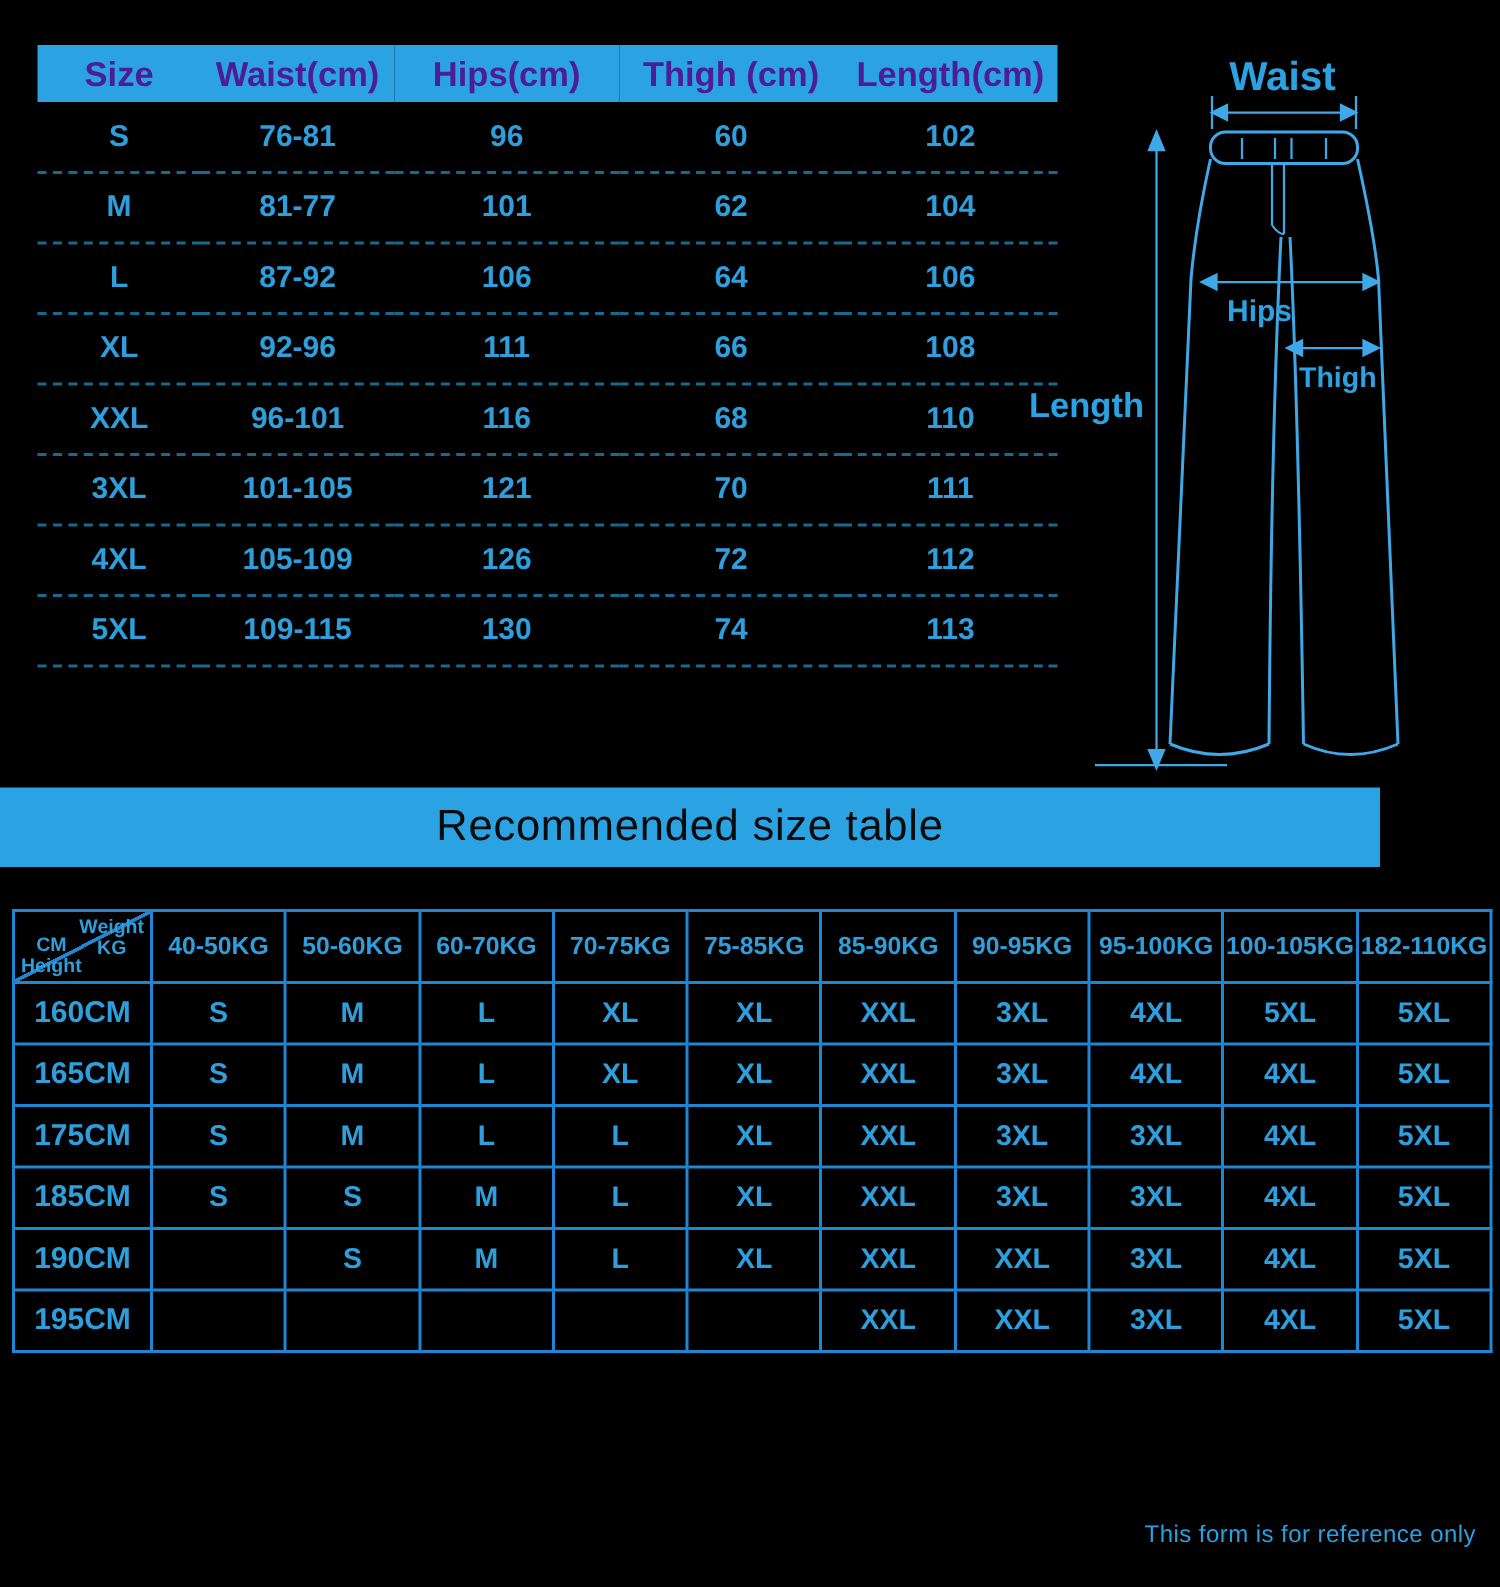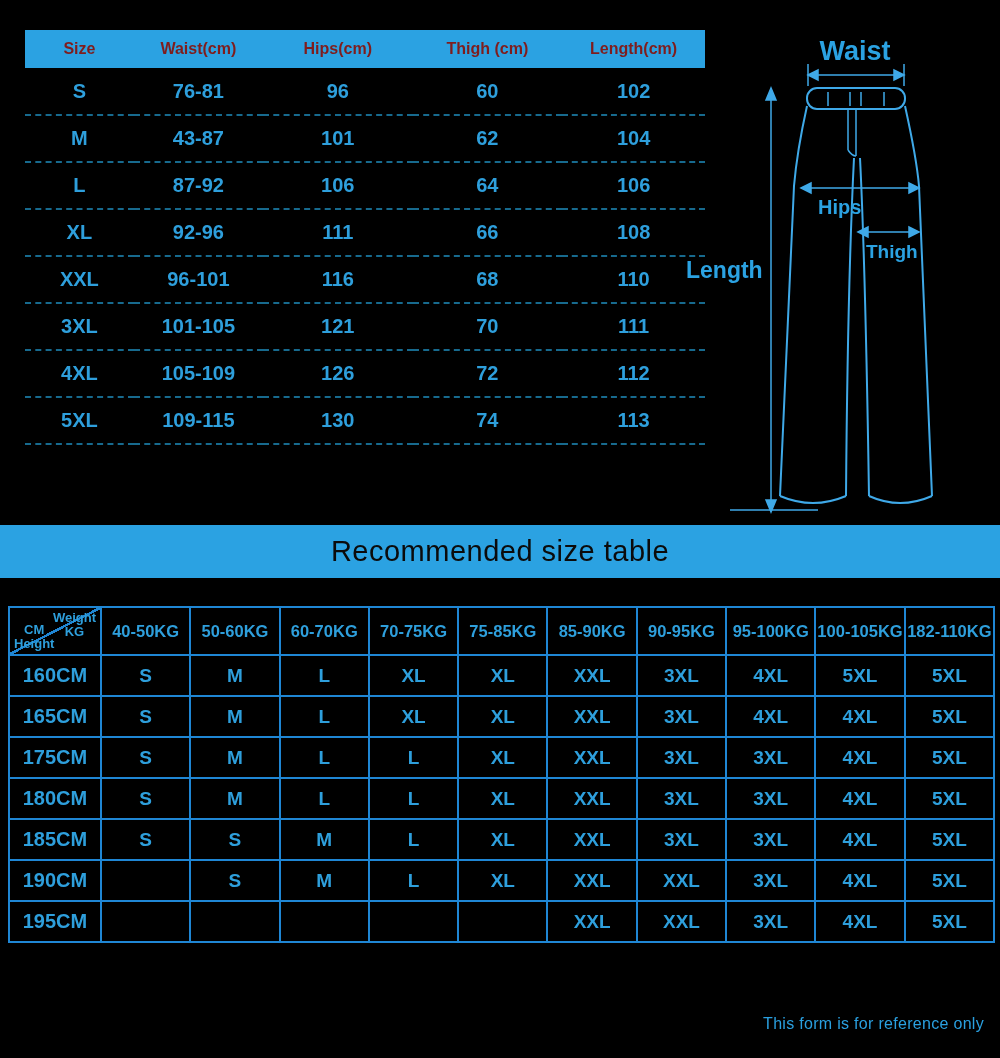--- a/index.html
+++ b/index.html
@@ -3,30 +3,30 @@
 <meta charset="utf-8">
 <style>
   * { margin:0; padding:0; box-sizing:border-box; }
   html,body { background:#000; }
   body { font-family:"Liberation Sans", sans-serif; }
   .page { position:relative; width:1000px; height:1058px; background:#000; overflow:hidden; }
 
   
   .measure-table { position:absolute; left:25px; top:30px; width:680px;
                    border-collapse:collapse; table-layout:fixed; }
-  .measure-table thead th { background:#2BA2E2; color:#7f1d1d; font-size:16px;
+  .measure-table thead th { background:#2BA2E2; color:#4c1d95; font-size:23px;
                    font-weight:bold; height:38px; text-align:center; }
   .measure-table tbody td { color:#2E9FDC; font-size:20px; font-weight:bold;
                    text-align:center; height:47px; border-bottom:2px dashed #176a8e; }
 
   
   .diagram { position:absolute; left:668px; top:18px; width:300px; height:505px; }
 
   
-  .banner { position:absolute; left:0; top:525px; width:1000px; height:53px;
+  .banner { position:absolute; left:0; top:525px; width:920px; height:53px;
             background:#2BA2E2; display:flex; align-items:center; justify-content:center; }
   .banner span { color:#0b0b0b; font-size:29px; letter-spacing:0.5px; }
 
   
   .rec-table { position:absolute; left:8px; top:606px; width:987px;
                border-collapse:collapse; table-layout:fixed; }
   .rec-table th, .rec-table td { border:2px solid #1F86D4; color:#2E9FDC;
                font-weight:bold; text-align:center; overflow:hidden; }
   .rec-table thead th { font-size:16.5px; height:48px; }
   .rec-table tbody th { font-size:20px; height:41px;margin-left:10px; }
@@ -69,21 +69,21 @@
     <tbody>
         <tr>
           <td>S</td>
           <td>76-81</td>
           <td>96</td>
           <td>60</td>
           <td>102</td>
         </tr>
         <tr>
           <td>M</td>
-          <td>43-87</td>
+          <td>81-77</td>
           <td>101</td>
           <td>62</td>
           <td>104</td>
         </tr>
         <tr>
           <td>L</td>
           <td>87-92</td>
           <td>106</td>
           <td>64</td>
           <td>106</td>
@@ -234,33 +234,20 @@
           <td>L</td>
           <td>L</td>
           <td>XL</td>
           <td>XXL</td>
           <td>3XL</td>
           <td>3XL</td>
           <td>4XL</td>
           <td>5XL</td>
         </tr>
         <tr>
-          <th>180CM</th>
-          <td>S</td>
-          <td>M</td>
-          <td>L</td>
-          <td>L</td>
-          <td>XL</td>
-          <td>XXL</td>
-          <td>3XL</td>
-          <td>3XL</td>
-          <td>4XL</td>
-          <td>5XL</td>
-        </tr>
-        <tr>
           <th>185CM</th>
           <td>S</td>
           <td>S</td>
           <td>M</td>
           <td>L</td>
           <td>XL</td>
           <td>XXL</td>
           <td>3XL</td>
           <td>3XL</td>
           <td>4XL</td>

